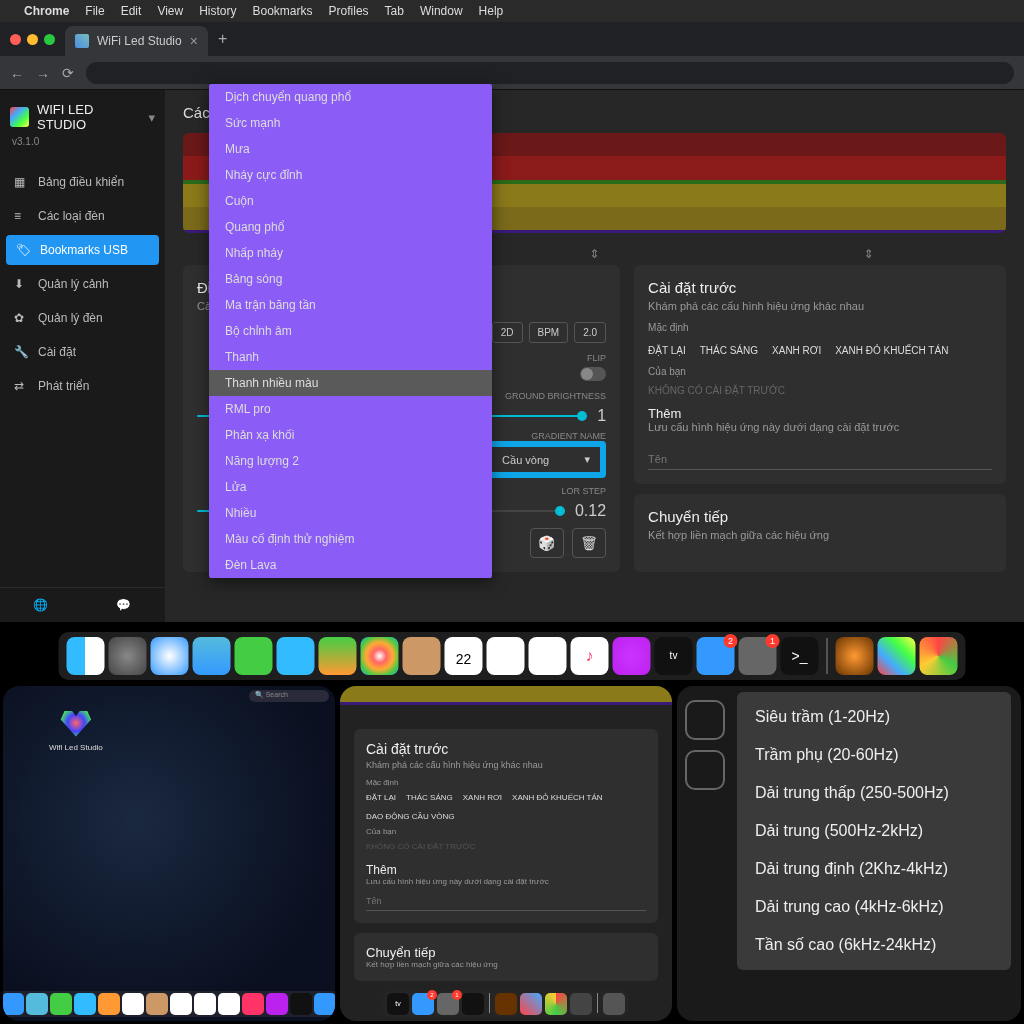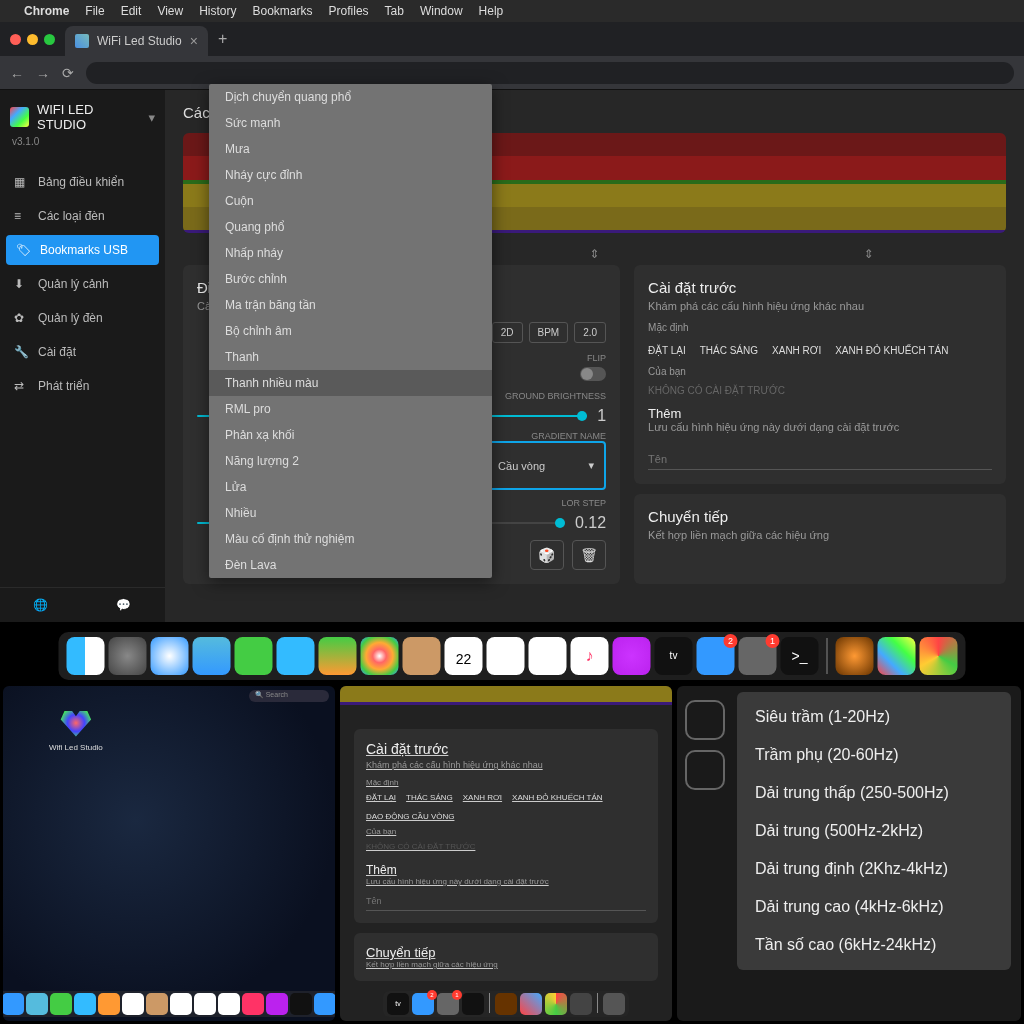--- a/index.html
+++ b/index.html
@@ -51,41 +51,41 @@
 .card h3 { font-size: 15px; color: #eee; font-weight: 400; margin-bottom: 4px; }
 .card .sub { font-size: 11px; color: #999; margin-bottom: 10px; }
 .pillrow { display: flex; gap: 6px; flex-wrap: wrap; }
 .pill { font-size: 10px; border: 1px solid #555; border-radius: 3px; padding: 4px 8px; color: #ccc; }
 .lbl { font-size: 9px; color: #888; text-transform: uppercase; }
 .slider-row { display: flex; align-items: center; gap: 10px; margin: 6px 0; }
 .slider { flex:1; height: 2px; background: #00bcd4; position: relative; border-radius:2px;}
 .slider::after { content:''; position:absolute; right:0; top:-4px; width:10px; height:10px; background:#00bcd4; border-radius:50%; }
 .toggle { width: 26px; height: 14px; background: #555; border-radius: 7px; position: relative; }
 .toggle::after { content:''; position:absolute; width:12px; height:12px; background:#888; border-radius:50%; top:1px; left:1px; }
-.selectbox { border:2px solid #0ea5e9; border-radius:4px; padding:16px 10px; font-size:11px; display:flex; justify-content:space-between; align-items:center; width:120px; }
+.selectbox { border:6px solid #0ea5e9; border-radius:4px; padding:6px 10px; font-size:11px; display:flex; justify-content:space-between; align-items:center; width:120px; }
 .icnbtn { width:34px; height:30px; border:1px solid #555; border-radius:4px; display:flex; align-items:center; justify-content:center; font-size:14px; color:#ddd;}
 .sectlbl { font-size:10px; color:#999; margin:6px 0 8px;}
 .presetrow { display:flex; gap:14px; font-size:10px; color:#ddd; flex-wrap:wrap; padding:4px 0;}
 .themh { font-size:13px; color:#eee; margin-top:10px;}
 .input-underline { border:none; border-bottom:1px solid #555; background:transparent; color:#ccc; font-size:11px; padding:4px 0; width:100%; margin-top:6px;}
 
 
-.dropdown { position: absolute; top: 62px; left: 209px; width: 283px; background: #737373; border-radius: 2px; box-shadow: 0 4px 16px rgba(0,0,0,0.5); z-index: 50; max-height: 510px; overflow:hidden; }
+.dropdown { position: absolute; top: 62px; left: 209px; width: 283px; background: #8b5cf6; border-radius: 2px; box-shadow: 0 4px 16px rgba(0,0,0,0.5); z-index: 50; max-height: 510px; overflow:hidden; }
 .dropdown .item { padding: 6px 16px; font-size: 12px; color: #ddd; cursor: pointer; }
 .dropdown .item.hov { background: #5a5a5a; }
 
 
 .dock { position: absolute; left: 50%; transform: translateX(-50%); bottom: 2px; height: 42px; background: rgba(60,60,60,0.5); border-radius: 10px; display: flex; align-items: center; padding: 0 8px; gap: 4px; }
 .dock.big { top: 632px; height:48px;}
 .dockicn { width: 38px; height: 38px; border-radius: 8px; background: #666; position:relative; }
 .dockicn.sm { width:22px; height:22px; border-radius:5px; }
 .badge { position:absolute; top:-3px; right:-3px; width:14px; height:14px; background:#ff3b30; border-radius:50%; color:#fff; font-size:9px; display:flex; align-items:center; justify-content:center; }
 
 
-.panel { position: absolute; background: #1e1e1e; border-radius: 6px; overflow: hidden; text-decoration: underline; }
+.panel { position: absolute; background: #1e1e1e; border-radius: 16px; overflow: hidden; }
 .p1 { top: 686px; left: 3px; width: 332px; height: 335px; background: radial-gradient(circle at 40% 40%, #1a2840, #0a1020 70%); }
 .p1 .desktop-icon { position:absolute; top:20px; left:46px; text-align:center; font-size:8px; color:#ddd;}
 .p1 .heart { width:38px; height:34px; background: radial-gradient(circle,#f66,#44f,#4f4,#ff4); clip-path: polygon(50% 90%, 10% 40%, 20% 15%, 40% 15%, 50% 30%, 60% 15%, 80% 15%, 90% 40%); margin:0 auto 3px;}
 .p1 .search { position:absolute; top:4px; right:6px; width:80px; height:12px; background:#2a2a3a; border-radius:6px; font-size:7px; color:#888; padding:1px 6px;}
 .p1 .minidock { position:absolute; bottom:4px; left:50%; transform:translateX(-50%); display:flex; gap:2px; background:rgba(60,60,60,0.4); border-radius:6px; padding:2px 4px;}
 
 .p2 { top: 686px; left: 340px; width: 332px; height: 335px; background:#222; }
 .p2 .bar { height:16px; }
 .p2 .content { padding: 10px 14px; }
 .p2 .minidock { position:absolute; bottom:4px; left:50%; transform:translateX(-50%); display:flex; gap:3px; background:rgba(40,40,40,0.5); border-radius:6px; padding:2px 4px;}
@@ -268,21 +268,21 @@
   </div>
 
   <div class="dropdown" id="dd">
       <div class="item">Dịch chuyển quang phổ</div>
       <div class="item">Sức mạnh</div>
       <div class="item">Mưa</div>
       <div class="item">Nháy cực đỉnh</div>
       <div class="item">Cuộn</div>
       <div class="item">Quang phổ</div>
       <div class="item">Nhấp nháy</div>
-      <div class="item">Bước chỉnh</div>
+      <div class="item">Bảng sóng</div>
       <div class="item">Ma trận băng tần</div>
       <div class="item">Bộ chỉnh âm</div>
       <div class="item">Thanh</div>
       <div class="item hov">Thanh nhiều màu</div>
       <div class="item">RML pro</div>
       <div class="item">Phản xạ khối</div>
       <div class="item">Năng lượng 2</div>
       <div class="item">Lửa</div>
       <div class="item">Nhiều</div>
       <div class="item">Màu cố định thử nghiệm</div>

